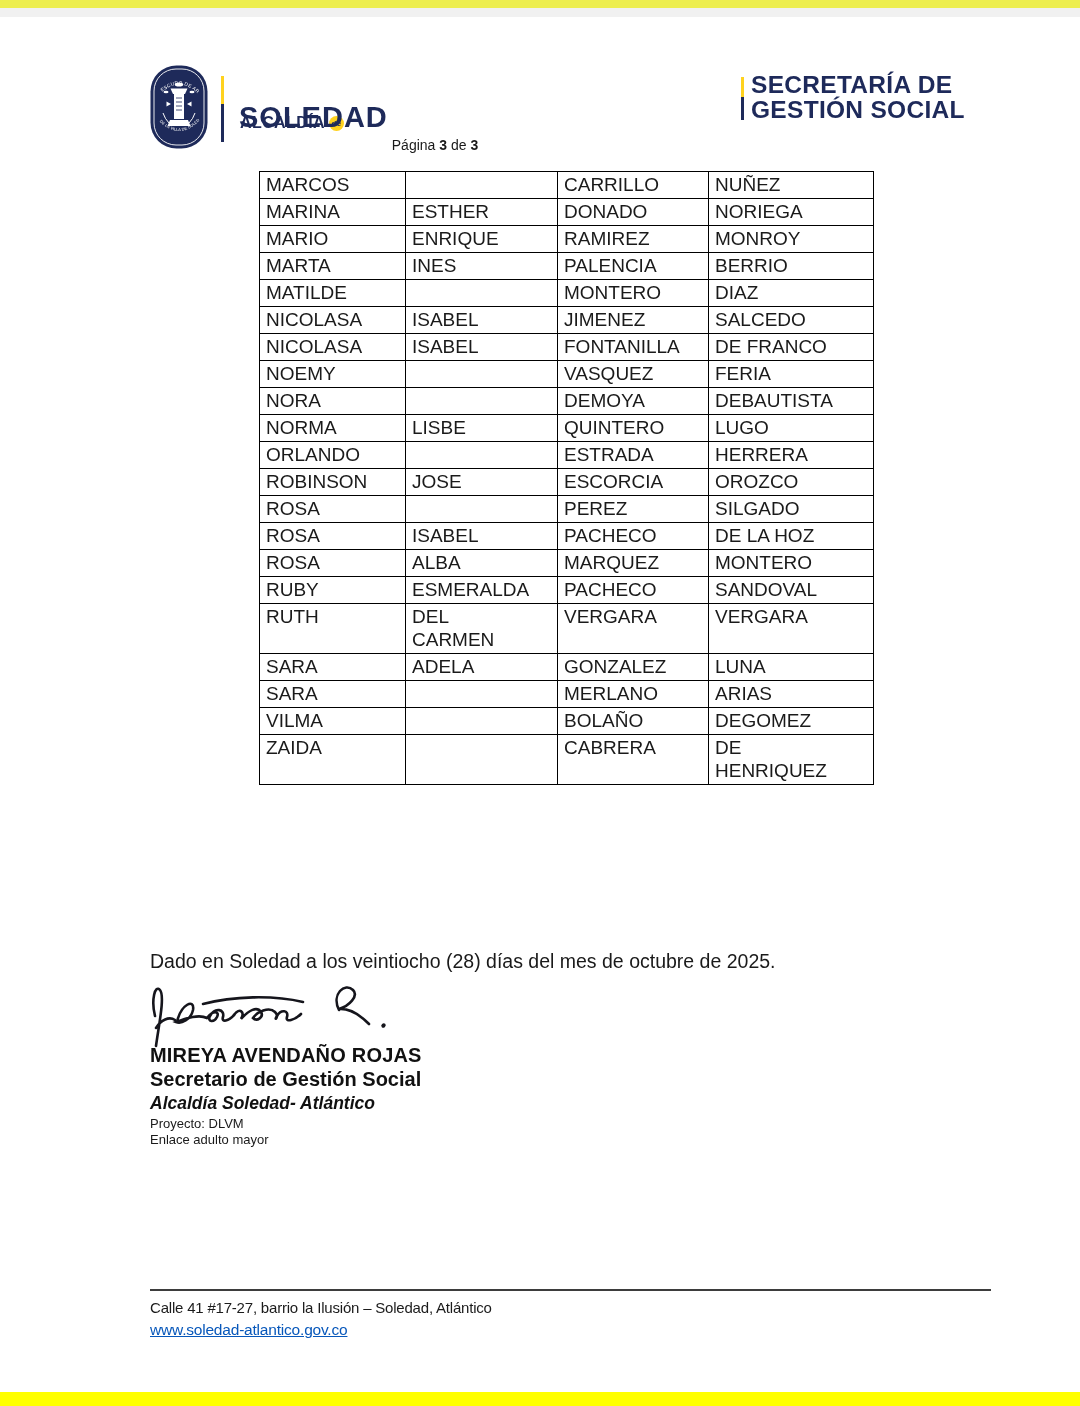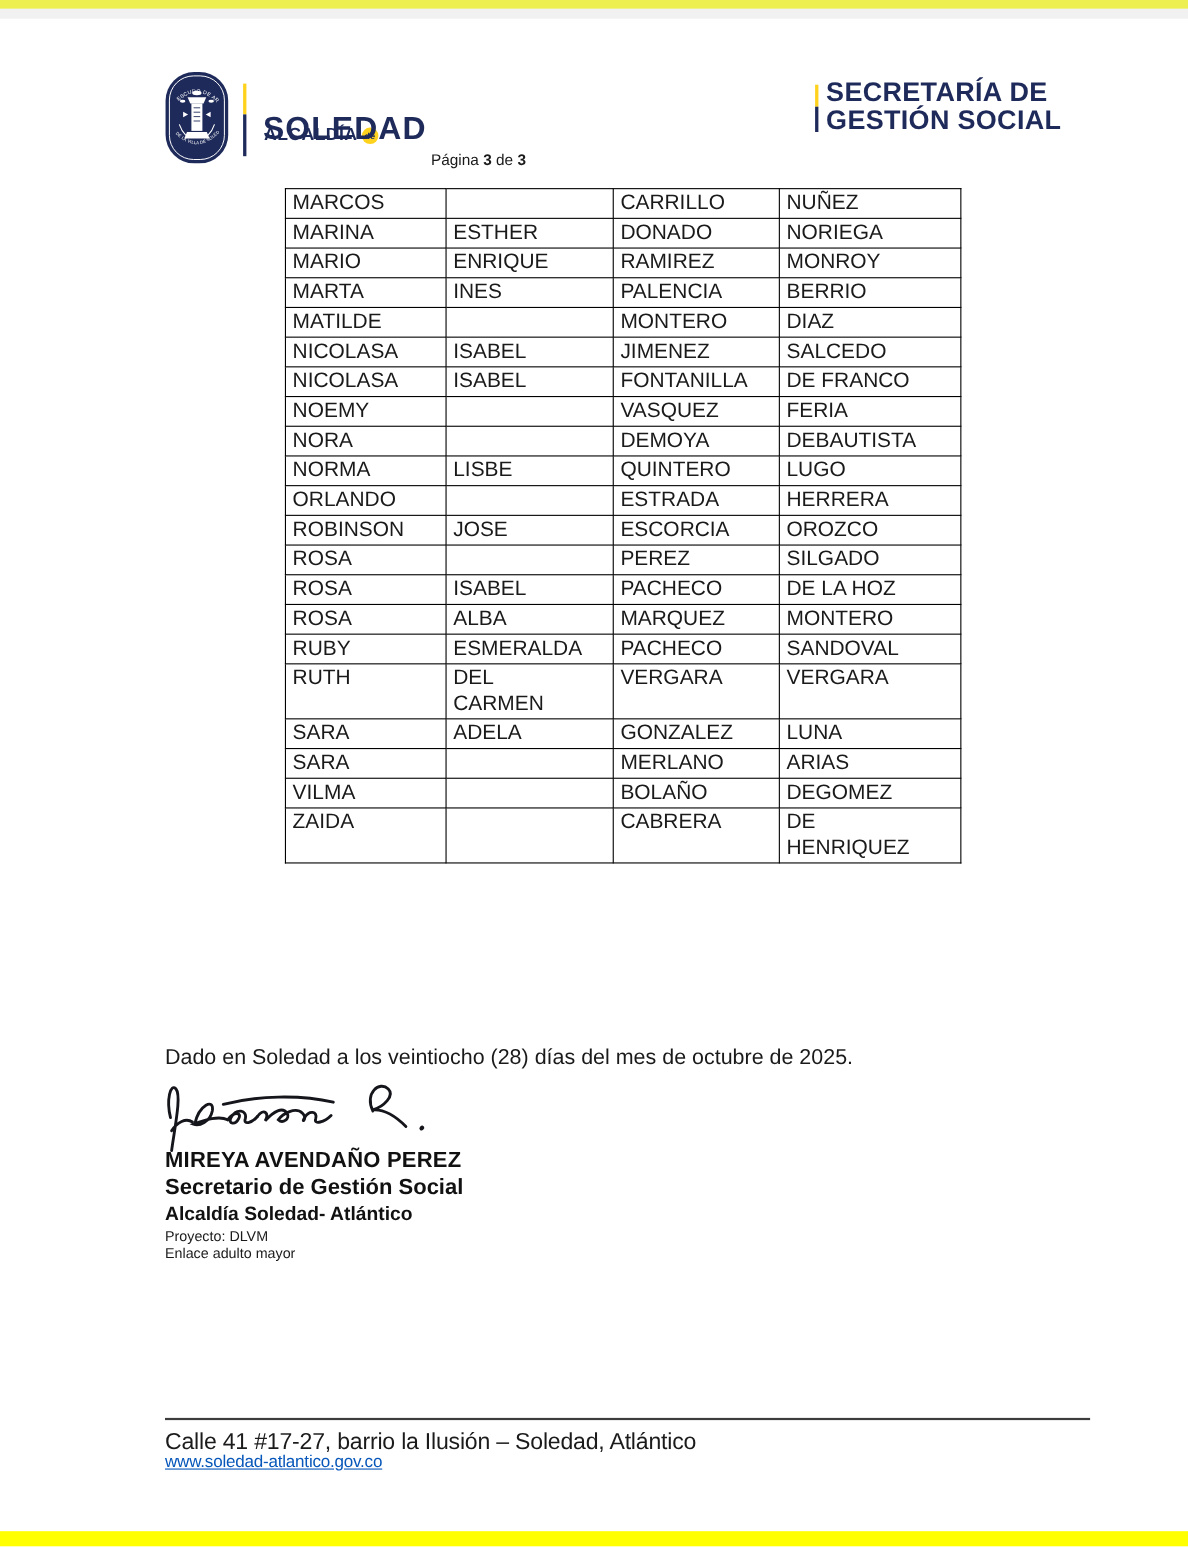--- a/index.html
+++ b/index.html
@@ -46,26 +46,26 @@
     vertical-align:top;line-height:23px;height:23px;
     white-space:pre-line;overflow:hidden;
   }
 
   .date-line{position:absolute;left:150px;top:950px;font-size:19.5px;color:#1a1a1a;}
 
   .signature-svg{position:absolute;left:143px;top:976px;width:300px;height:74px;}
 
   .sig-name{position:absolute;left:150px;top:1044px;font-size:20px;font-weight:bold;color:#111;letter-spacing:.2px;}
   .sig-title{position:absolute;left:150px;top:1068px;font-size:20px;font-weight:bold;color:#111;}
-  .sig-org{position:absolute;left:150px;top:1093px;font-size:17.5px;font-weight:bold;color:#111;}
+  .sig-org{position:absolute;left:150px;top:1093px;font-size:17.5px;font-weight:bold;color:#111;font-style:italic;}
   .sig-project{position:absolute;left:150px;top:1116px;font-size:13px;color:#1a1a1a;}
   .sig-role{position:absolute;left:150px;top:1132px;font-size:13px;color:#1a1a1a;}
 
   .footer-rule{position:absolute;left:150px;top:1289px;width:841px;height:0;border-top:2px solid #3d3d3d;}
-  .footer-address{position:absolute;left:150px;top:1299px;font-size:21px;color:#1b1b1b;letter-spacing:-0.2px;}
+  .footer-address{position:absolute;left:150px;top:1299px;font-size:15px;color:#1b1b1b;letter-spacing:-0.2px;}
   .footer-link{position:absolute;left:150px;top:1321px;font-size:15.5px;color:var(--link);text-decoration:underline;letter-spacing:-0.2px;}
 </style>
 </head>
 <body>
 
 <div class="page">
 
   <div class="top-bar"></div>
   <div class="top-gray"></div>
 
@@ -271,21 +271,21 @@
       <path d="M12 40 C8 24 12 8 17 14 C22 20 16 48 13 70 M13 52 C18 44 26 40 32 44"></path>
       <path d="M34 46 C38 28 52 22 50 34 C48 44 38 48 33 46 C44 42 56 38 64 42"></path>
       <path d="M64 42 C70 34 77 35 74 41 C71 47 64 46 67 40 C72 31 82 33 80 41 C78 47 86 45 91 39"></path>
       <path d="M91 39 C97 31 102 36 98 43 C106 34 114 30 118 36 C121 41 114 46 110 42 C114 36 126 30 132 36 C137 41 130 46 134 40 C138 33 146 34 144 41 C142 47 152 44 158 38"></path>
       <path d="M60 28 C90 20 130 19 160 26"></path>
       <path d="M196 34 C188 18 202 6 210 14 C216 20 206 30 196 33 C208 32 218 40 226 48"></path>
       <path d="M240 49 C241 48 242 49 241 50 C240 51 239 50 240 49"></path>
     </g>
   </svg>
 
-  <div class="sig-name">MIREYA AVENDAÑO PEREZ</div>
+  <div class="sig-name">MIREYA AVENDAÑO ROJAS</div>
   <div class="sig-title">Secretario de Gestión Social</div>
   <div class="sig-org">Alcaldía Soledad- Atlántico</div>
   <div class="sig-project">Proyecto: DLVM</div>
   <div class="sig-role">Enlace adulto mayor</div>
 
   <div class="footer-rule"></div>
   <div class="footer-address">Calle 41 #17-27, barrio la Ilusión – Soledad, Atlántico</div>
   <a class="footer-link" href="#">www.soledad-atlantico.gov.co</a>
 
   <div class="bottom-bar"></div>

